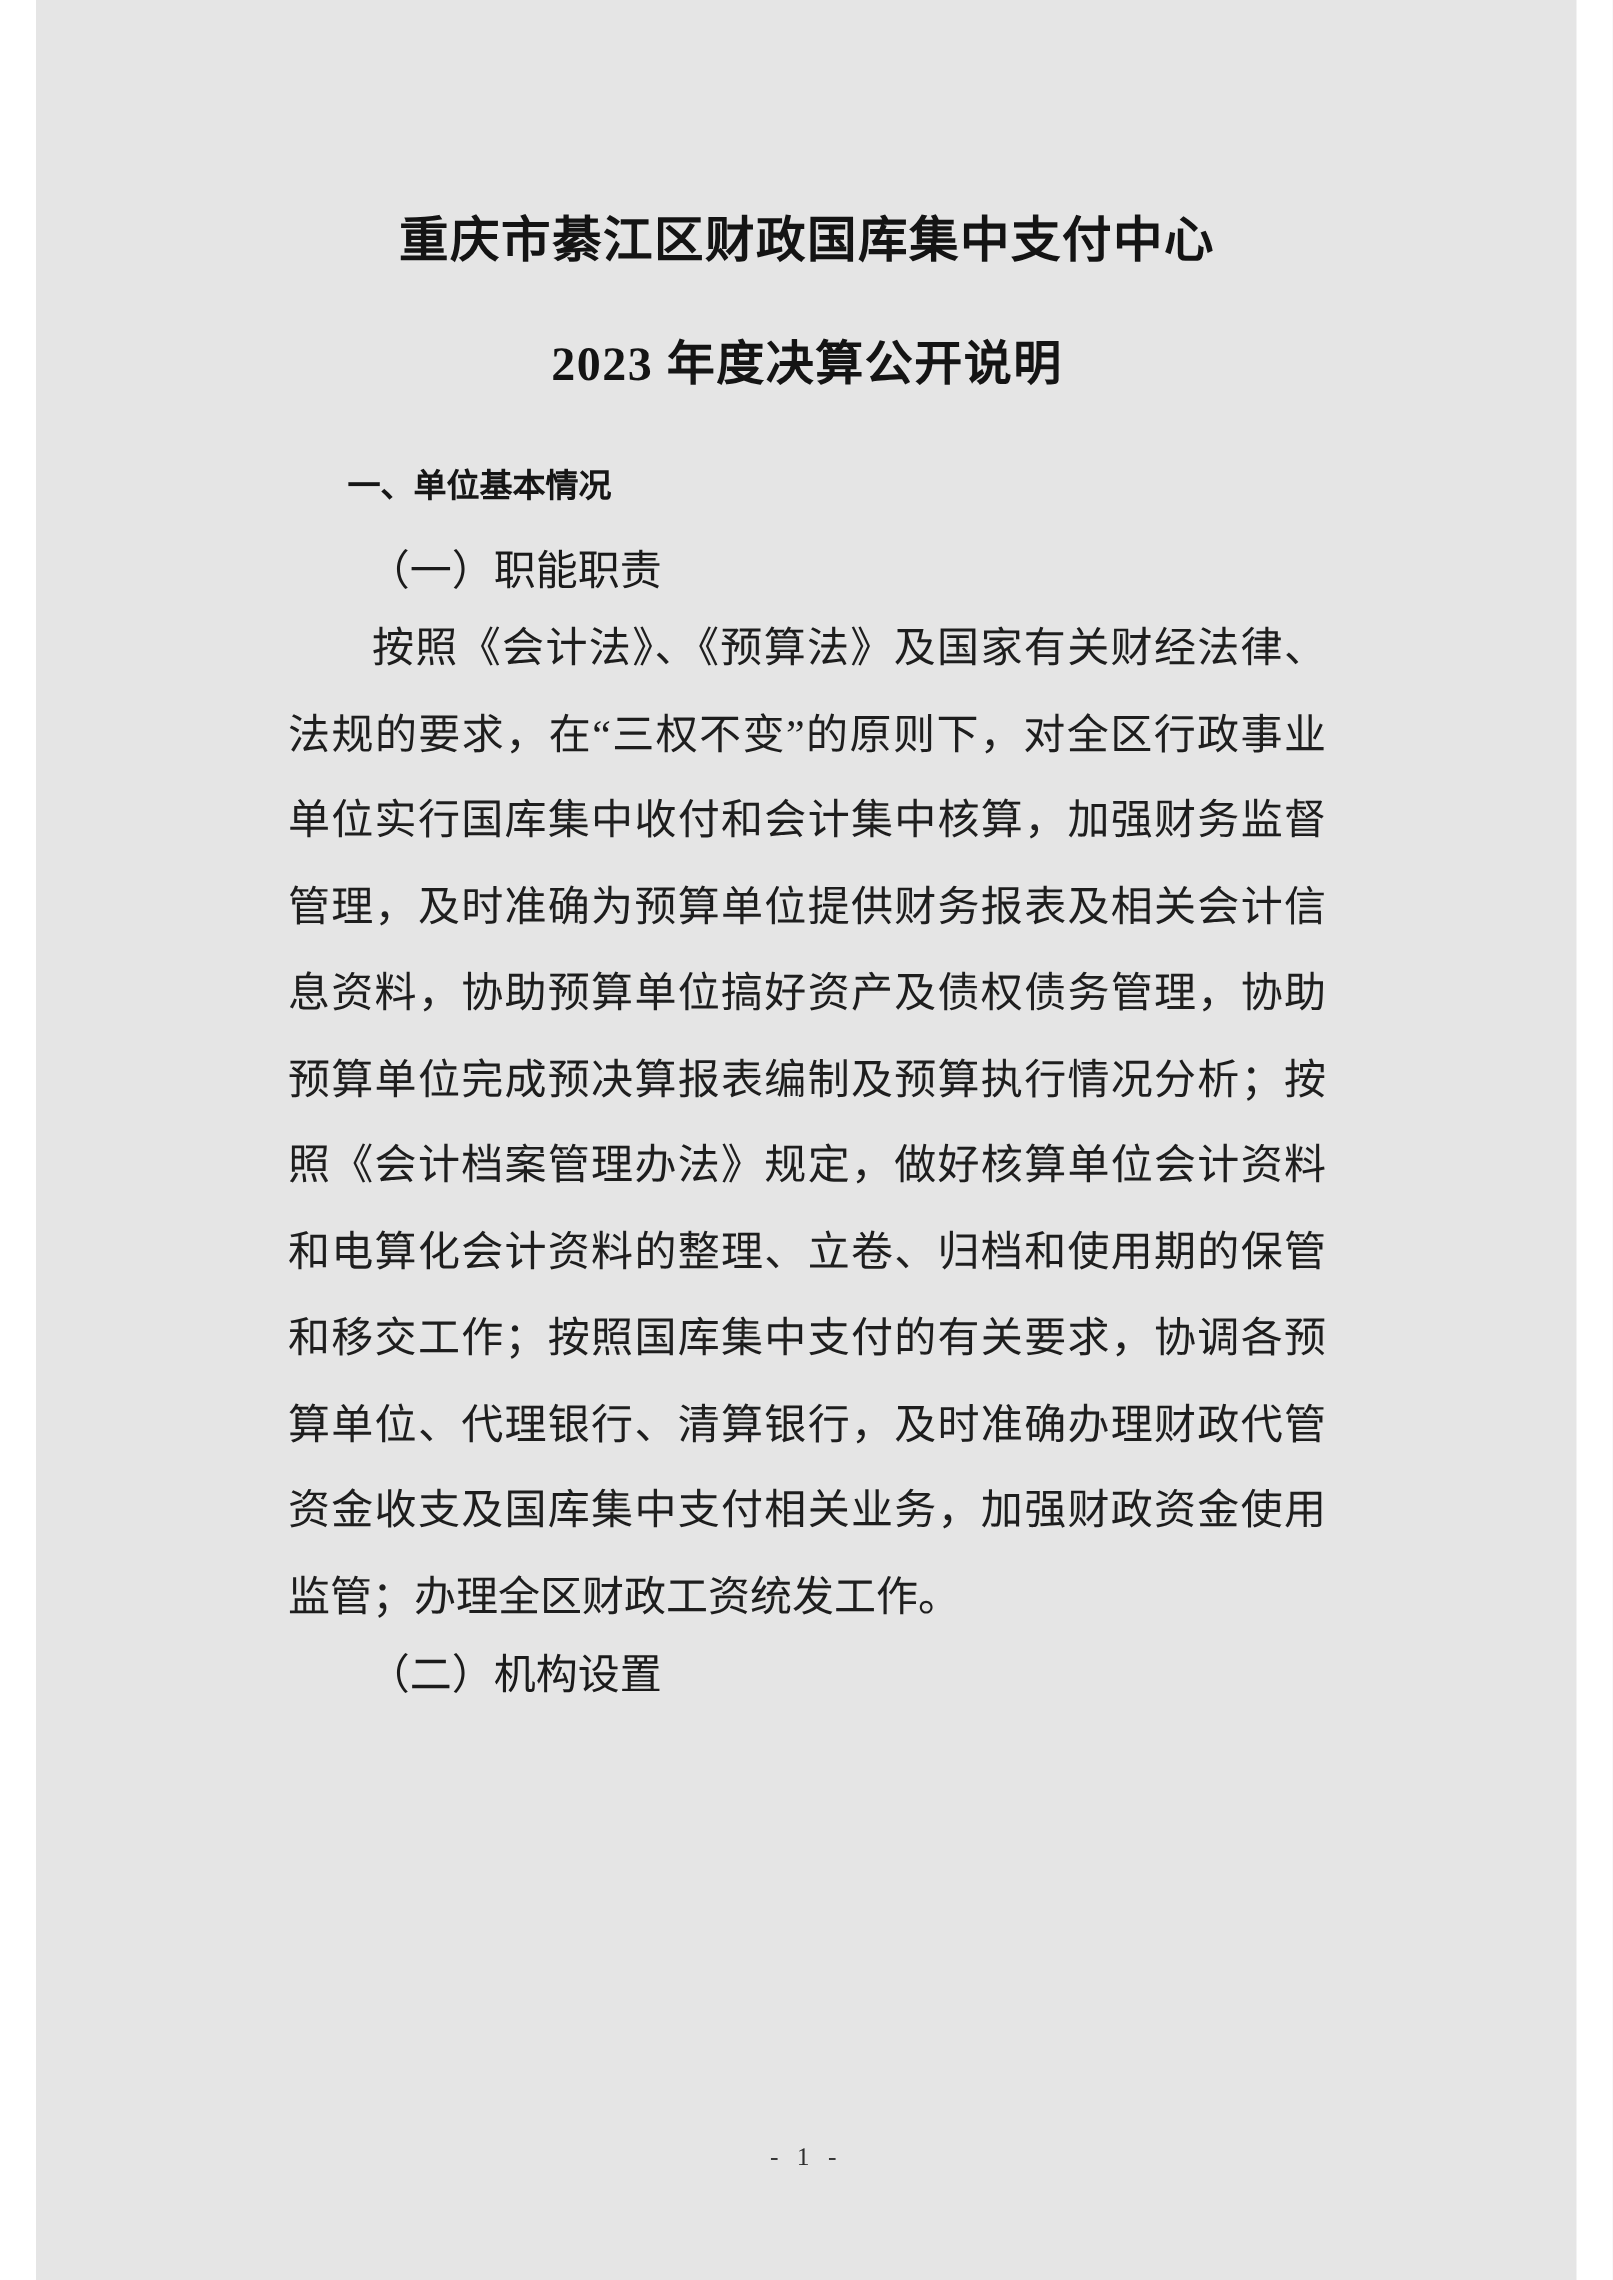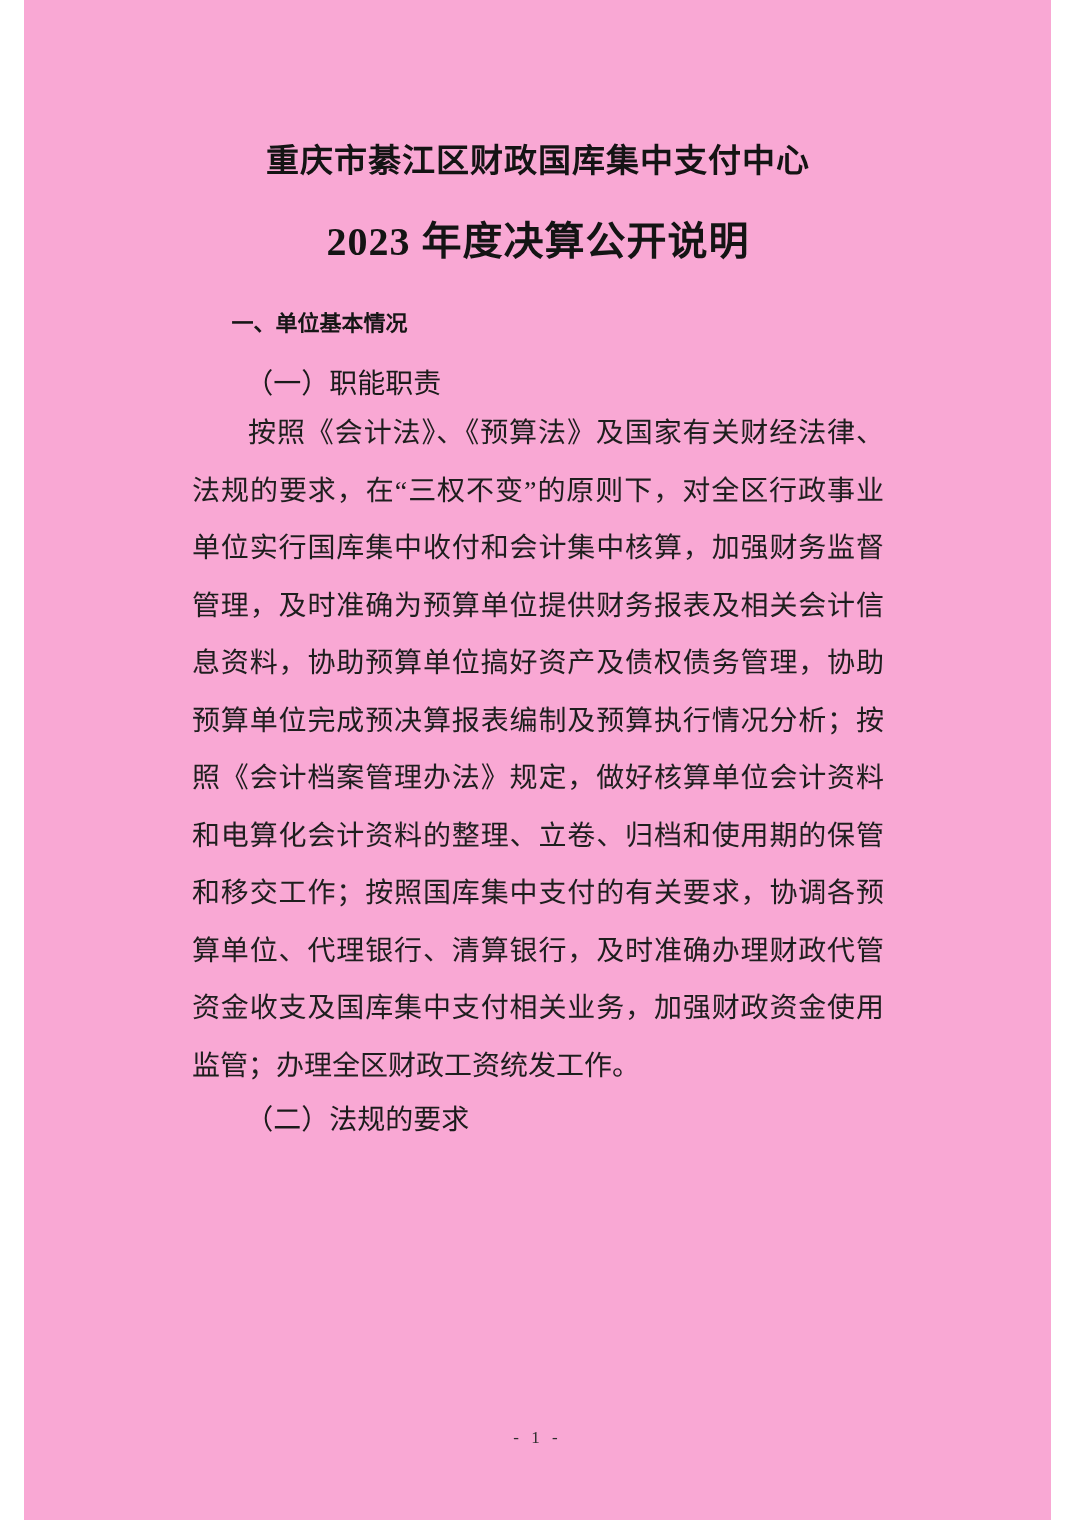--- a/index.html
+++ b/index.html
@@ -2,42 +2,42 @@
 <html lang="zh-CN"><head>
 <meta charset="utf-8">
 <style>
   * { margin: 0; padding: 0; box-sizing: border-box; }
   html, body { background: #ffffff; }
   .page {
     position: relative;
     width: 1027px;
     height: 1520px;
     margin: 0 auto;
-    background: #f9a8d4;
+    background: #e5e5e5;
     color: #1b1b1b;
     font-family: "Liberation Serif", "DejaVu Serif", serif;
     overflow: hidden;
   }
   .content {
     padding: 0 167px 0 168px;
   }
   .doc-title {
     margin-top: 138px;
     text-align: center;
     font-size: 33px;
     font-weight: bold;
     line-height: 46px;
     letter-spacing: 1px;
     color: #141414;
     font-family: "Liberation Serif", "DejaVu Serif", serif;
   }
   .doc-subtitle {
     margin-top: 36px;
     text-align: center;
-    font-size: 40px;
+    font-size: 32px;
     font-weight: bold;
     line-height: 44px;
     letter-spacing: 1px;
     color: #141414;
     font-family: "Liberation Serif", "DejaVu Serif", serif;
   }
   .section-heading {
     margin-top: 40px;
     font-size: 22px;
     font-weight: bold;
@@ -46,21 +46,21 @@
     color: #161616;
     font-family: "Liberation Sans", "DejaVu Sans", sans-serif;
   }
   .subsection-heading {
     margin-top: 20px;
     font-size: 28px;
     font-weight: normal;
     line-height: 40px;
     text-indent: 1.9em;
     color: #1b1b1b;
-    font-family: Liberation Serif, serif;
+    font-family: Liberation Mono, monospace;
   }
   .body-para {
     font-size: 28px;
     line-height: 57.5px;
     text-align: justify;
     text-indent: 2em;
     color: #1e1e1e;
     font-family: "Liberation Serif", "DejaVu Serif", serif;
   }
   .body-para.first { margin-top: 10px; }
@@ -80,16 +80,16 @@
 </head>
 <body>
 
 <div class="page">
   <div class="content">
     <h1 class="doc-title">重庆市綦江区财政国库集中支付中心</h1>
     <h2 class="doc-subtitle">2023 年度决算公开说明</h2>
     <h3 class="section-heading">一、单位基本情况</h3>
     <h4 class="subsection-heading">（一）职能职责</h4>
     <p class="body-para">按照《会计法》、《预算法》及国家有关财经法律、法规的要求，在“三权不变”的原则下，对全区行政事业单位实行国库集中收付和会计集中核算，加强财务监督管理，及时准确为预算单位提供财务报表及相关会计信息资料，协助预算单位搞好资产及债权债务管理，协助预算单位完成预决算报表编制及预算执行情况分析；按照《会计档案管理办法》规定，做好核算单位会计资料和电算化会计资料的整理、立卷、归档和使用期的保管和移交工作；按照国库集中支付的有关要求，协调各预算单位、代理银行、清算银行，及时准确办理财政代管资金收支及国库集中支付相关业务，加强财政资金使用监管；办理全区财政工资统发工作。</p>
-    <h4 class="subsection-heading second">（二）法规的要求</h4>
+    <h4 class="subsection-heading second">（二）机构设置</h4>
   </div>
   <div class="page-footer">- 1 -</div>
 </div>
 
 </body></html>

